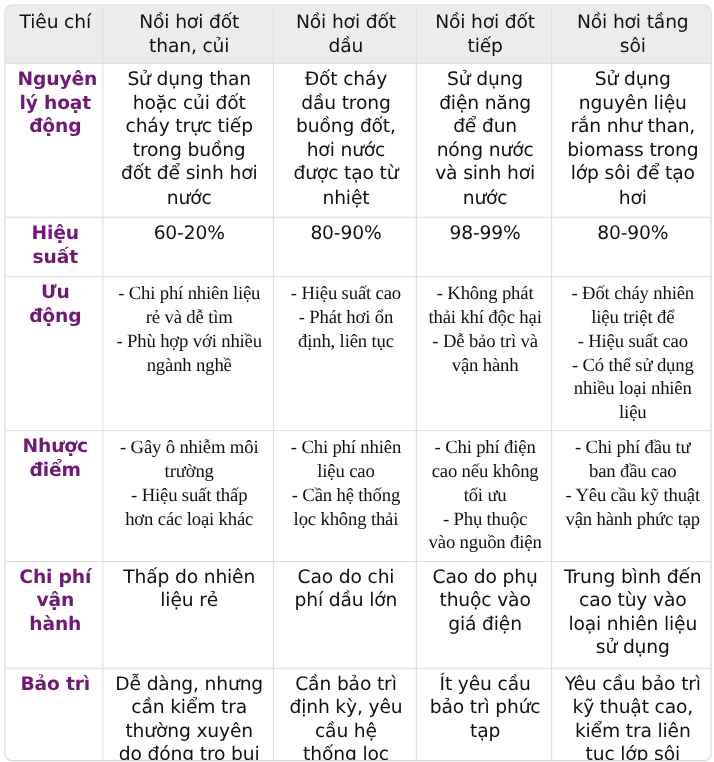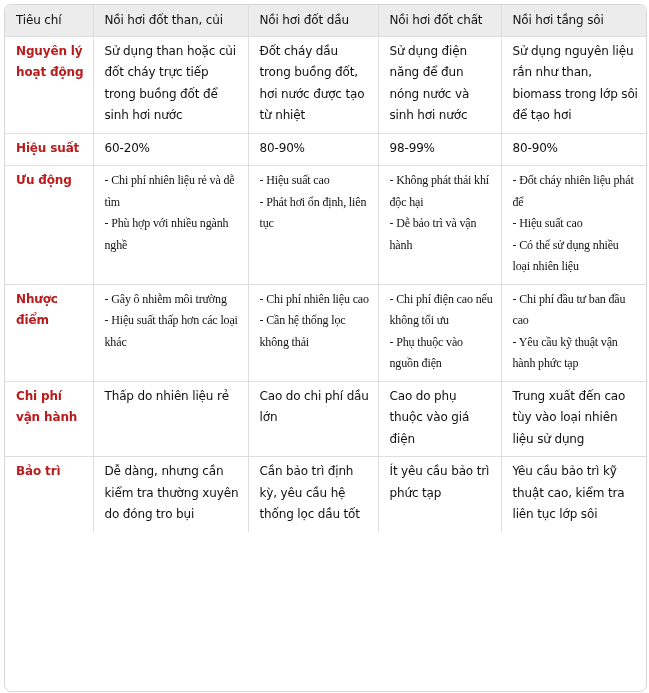--- a/index.html
+++ b/index.html
@@ -5,47 +5,47 @@
   html, body { margin: 0; padding: 0; background: #ffffff; }
   body { width: 649px; height: 693px; overflow: hidden; font-family: "DejaVu Sans", "Liberation Sans", sans-serif; }
   .wrap {
     position: absolute; left: 4px; top: 4px; width: 641px; height: 686px;
     border: 1px solid #d6d6d6; border-radius: 7px; overflow: hidden; background: #fff;
   }
   table { border-collapse: collapse; width: 641px; table-layout: fixed; }
   col.c1 { width: 88px; } col.c2 { width: 155px; } col.c3 { width: 130px; } col.c4 { width: 123px; } col.c5 { width: 145px; }
   th, td {
     border-right: 1px solid #dedede; border-bottom: 1px solid #dedede;
-    text-align: left; vertical-align: top; color: #111; font-size: 12px; line-height: 21.5px;
+    text-align: center; vertical-align: top; color: #111; font-size: 17px; line-height: 21.5px;
     padding: 4px 8px 6px 11px; letter-spacing: -0.15px;
   }
   th:last-child, td:last-child { border-right: none; }
   tr:last-child td { border-bottom: none; }
   th { background: #ececec; font-weight: normal; padding-top: 5px; padding-bottom: 4px; }
-  td.crit { font-weight: bold; color: #b91c1c; }
+  td.crit { font-weight: bold; color: #701a75; }
   .line { display: block; font-family: Liberation Serif, serif; }
 </style>
 </head>
 <body>
 
 <div class="wrap">
   <table>
     <colgroup>
         <col class="c1">
         <col class="c2">
         <col class="c3">
         <col class="c4">
         <col class="c5">
       </colgroup>
     <thead>
       <tr>
         <th>Tiêu chí</th>
         <th>Nồi hơi đốt than, củi</th>
         <th>Nồi hơi đốt dầu</th>
-        <th>Nồi hơi đốt chất</th>
+        <th>Nồi hơi đốt tiếp</th>
         <th>Nồi hơi tầng sôi</th>
       </tr>
     </thead>
     <tbody>
       <tr style="height:93px">
         <td class="crit">Nguyên lý hoạt động</td>
         <td>Sử dụng than hoặc củi đốt cháy trực tiếp trong buồng đốt để sinh hơi nước</td>
         <td>Đốt cháy dầu trong buồng đốt, hơi nước được tạo từ nhiệt</td>
         <td>Sử dụng điện năng để đun nóng nước và sinh hơi nước</td>
         <td>Sử dụng nguyên liệu rắn như than, biomass trong lớp sôi để tạo hơi</td>
@@ -65,21 +65,21 @@
         </td>
         <td>
           <span class="line">- Hiệu suất cao</span>
           <span class="line">- Phát hơi ổn định, liên tục</span>
         </td>
         <td>
           <span class="line">- Không phát thải khí độc hại</span>
           <span class="line">- Dễ bảo trì và vận hành</span>
         </td>
         <td>
-          <span class="line">- Đốt cháy nhiên liệu phát để</span>
+          <span class="line">- Đốt cháy nhiên liệu triệt để</span>
           <span class="line">- Hiệu suất cao</span>
           <span class="line">- Có thể sử dụng nhiều loại nhiên liệu</span>
         </td>
       </tr>
       <tr style="height:93px">
         <td class="crit">Nhược điểm</td>
         <td>
           <span class="line">- Gây ô nhiễm môi trường</span>
           <span class="line">- Hiệu suất thấp hơn các loại khác</span>
         </td>
@@ -94,21 +94,21 @@
         <td>
           <span class="line">- Chi phí đầu tư ban đầu cao</span>
           <span class="line">- Yêu cầu kỹ thuật vận hành phức tạp</span>
         </td>
       </tr>
       <tr style="height:73px">
         <td class="crit">Chi phí vận hành</td>
         <td>Thấp do nhiên liệu rẻ</td>
         <td>Cao do chi phí dầu lớn</td>
         <td>Cao do phụ thuộc vào giá điện</td>
-        <td>Trung xuất đến cao tùy vào loại nhiên liệu sử dụng</td>
+        <td>Trung bình đến cao tùy vào loại nhiên liệu sử dụng</td>
       </tr>
       <tr style="height:73px">
         <td class="crit">Bảo trì</td>
         <td>Dễ dàng, nhưng cần kiểm tra thường xuyên do đóng tro bụi</td>
         <td>Cần bảo trì định kỳ, yêu cầu hệ thống lọc dầu tốt</td>
         <td>Ít yêu cầu bảo trì phức tạp</td>
         <td>Yêu cầu bảo trì kỹ thuật cao, kiểm tra liên tục lớp sôi</td>
       </tr>
 
     </tbody>

